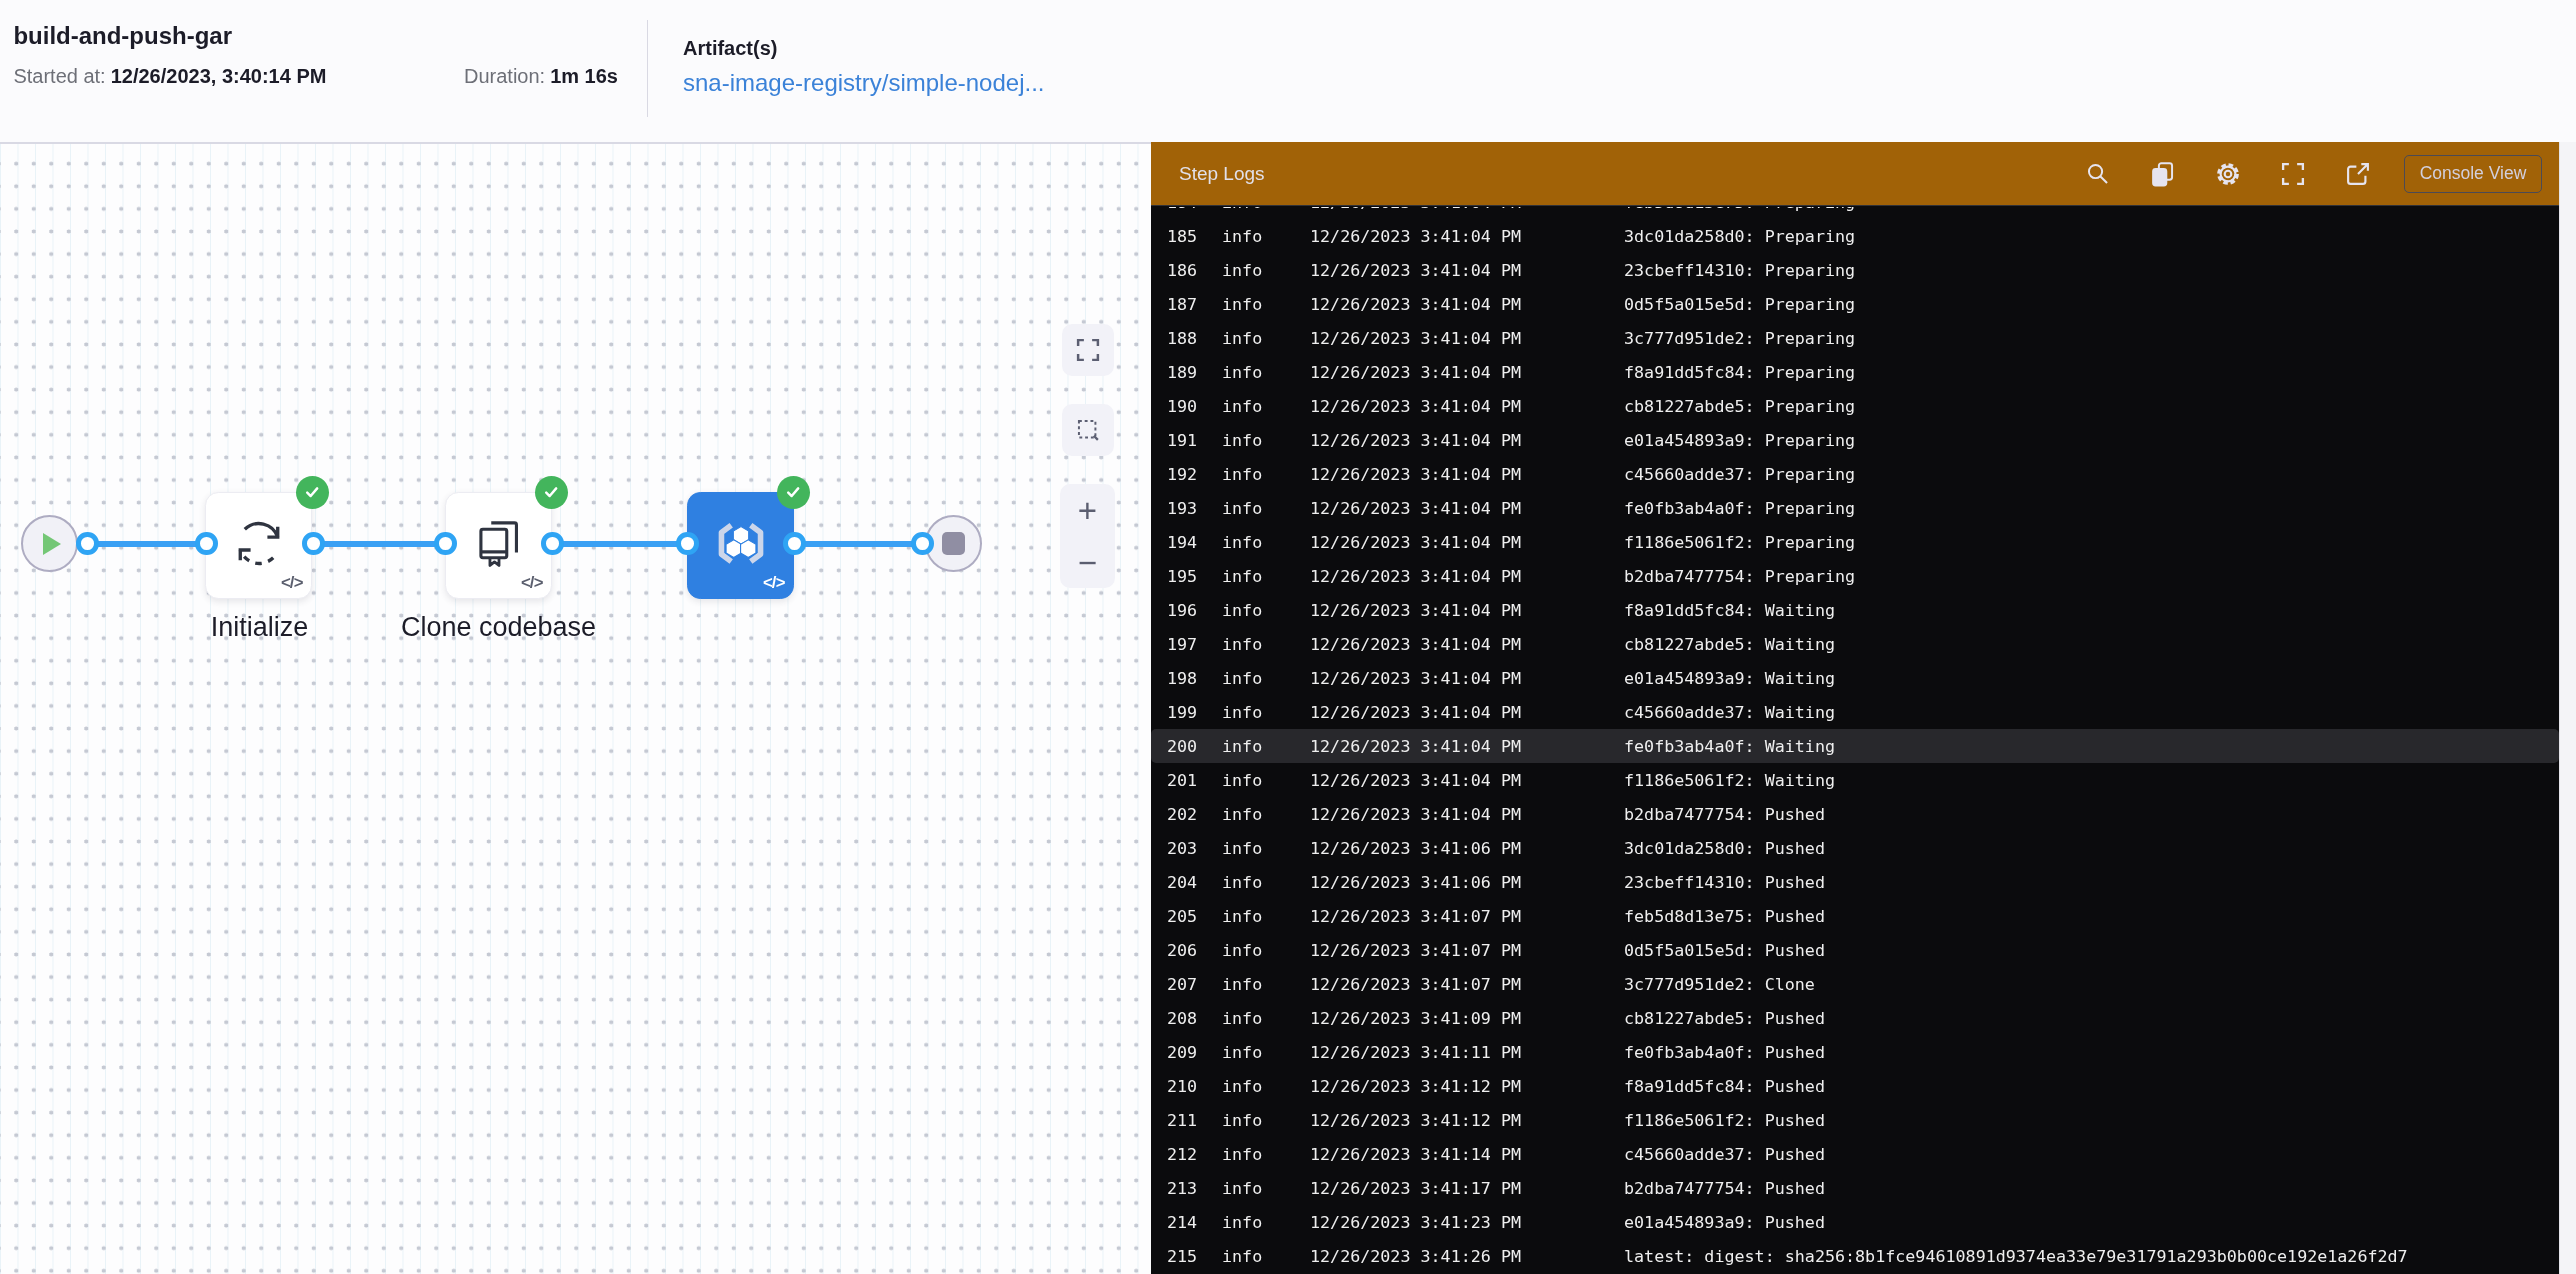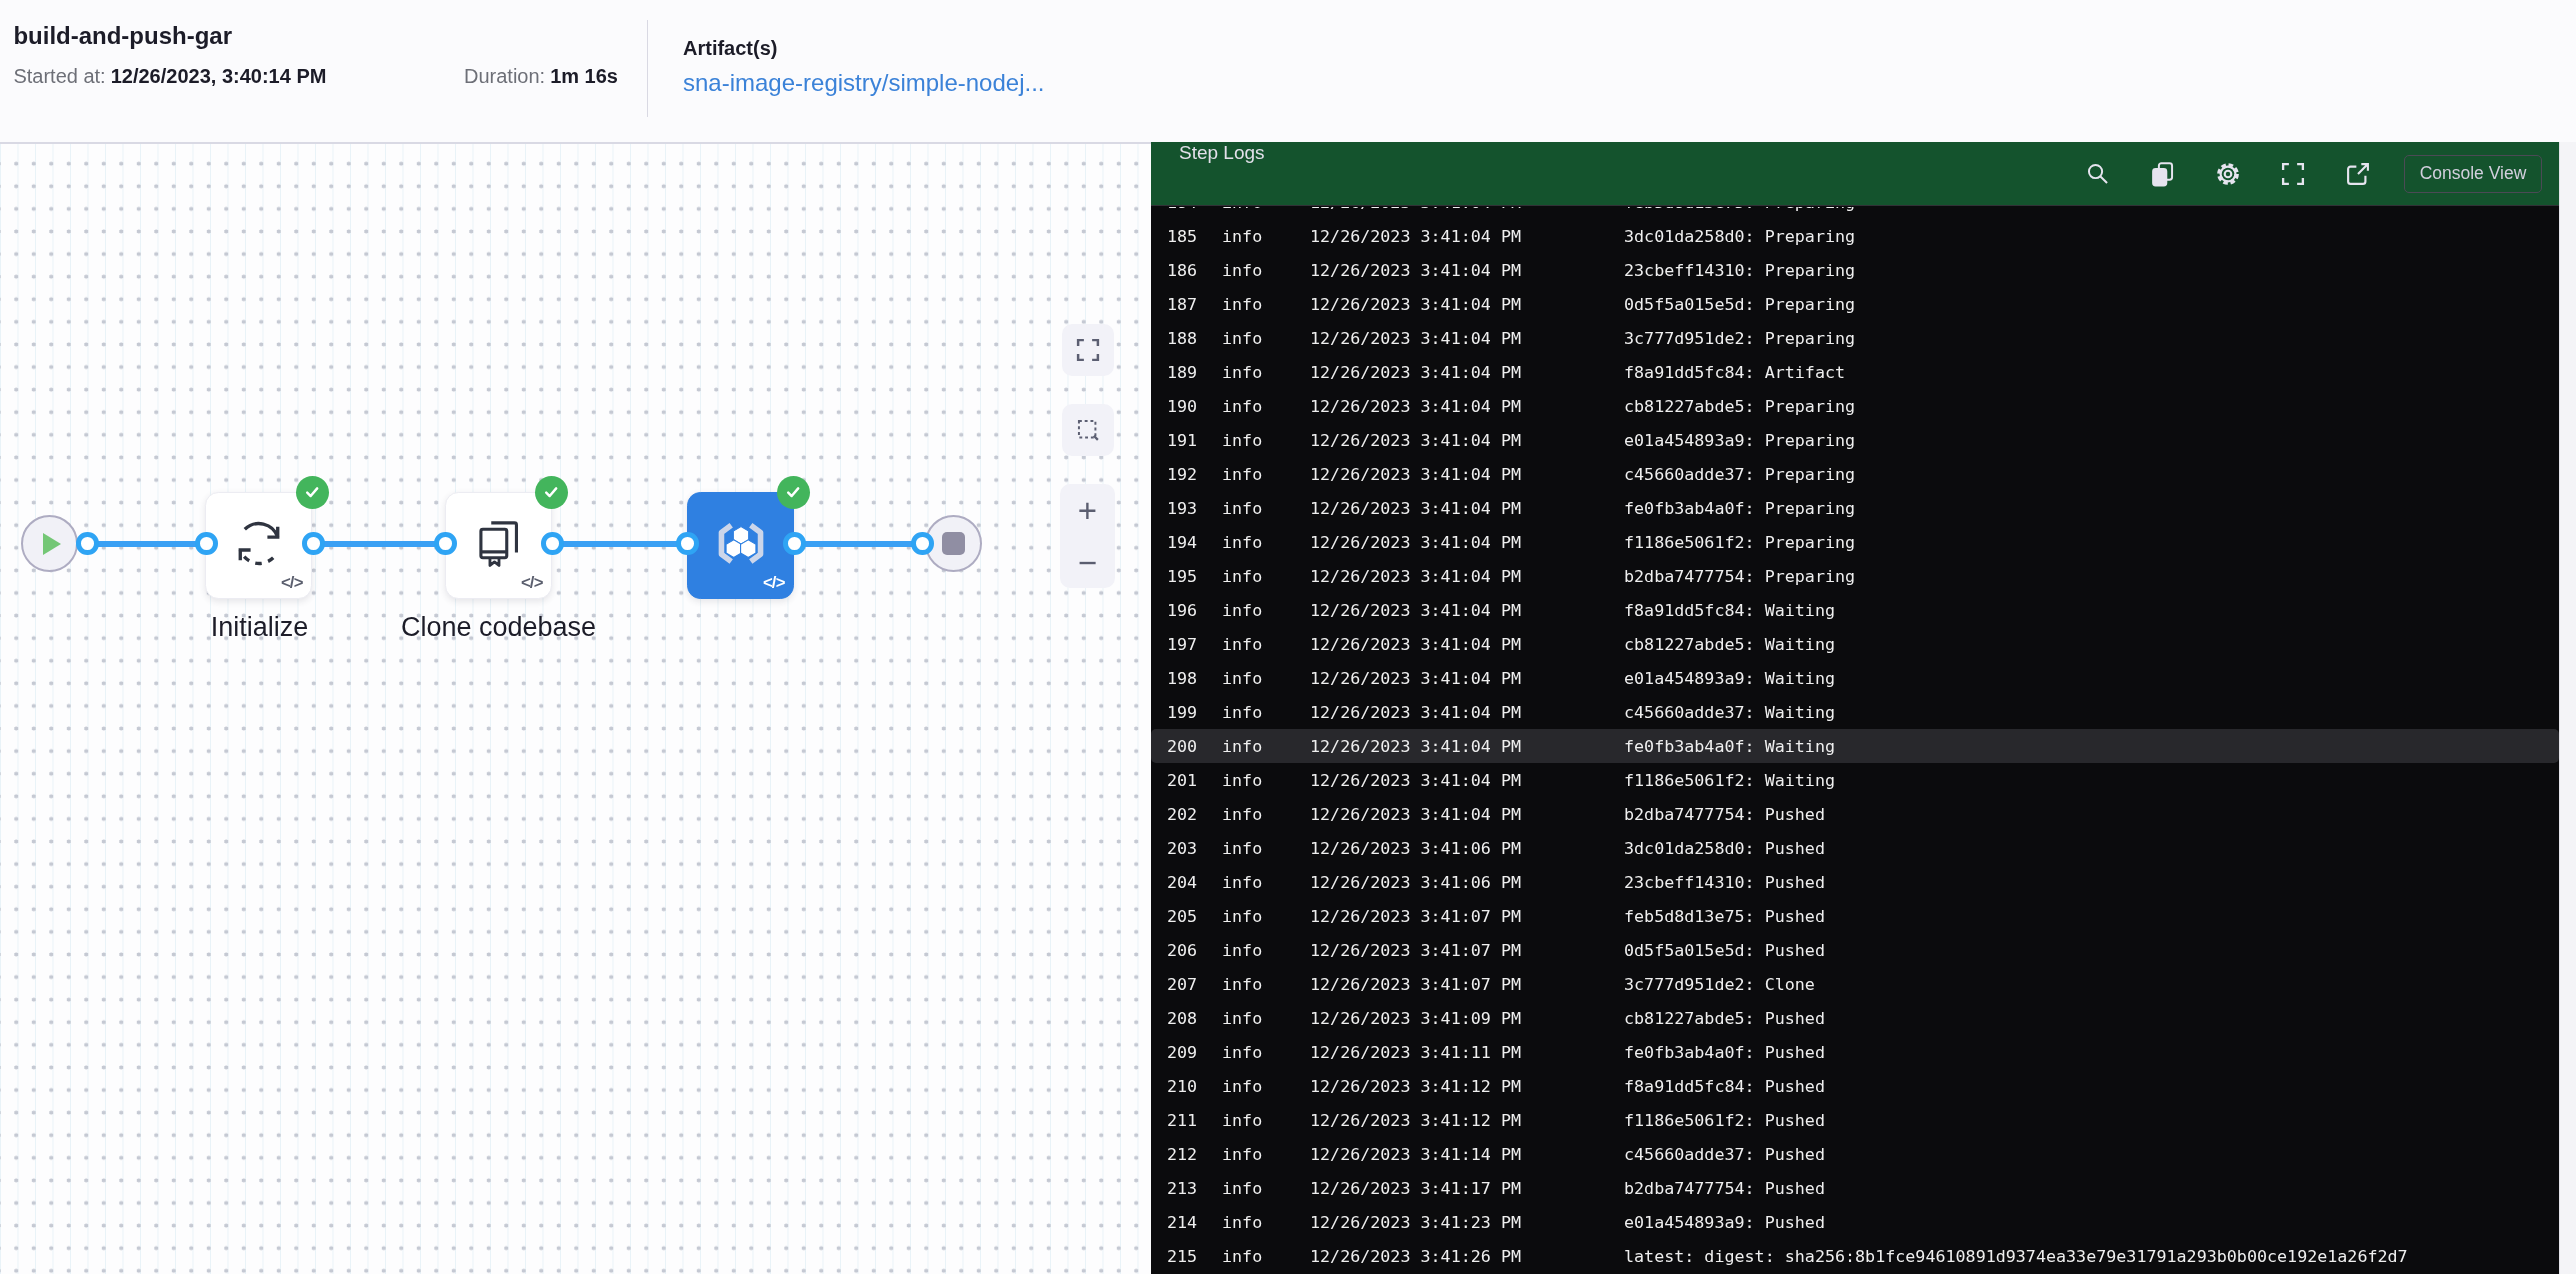--- a/index.html
+++ b/index.html
@@ -59,22 +59,22 @@
     background:#f2f2f8; display:flex; align-items:center; justify-content:center; cursor:pointer; }
   .zoom-panel { position:absolute; left:1060px; top:340px; width:55px; height:104px;
     border-radius:10px; background:#f2f2f8; display:flex; flex-direction:column; }
   .zoom-panel .zbtn { flex:1; display:flex; align-items:center; justify-content:center;
     font-size:33px; font-weight:400; color:#5b5e70; cursor:pointer; line-height:1; }
 
   
   .console { position:absolute; left:1151px; top:142px; width:1408px; height:1133px;
     background:#0b0b0d; overflow:hidden; }
   .console-header { position:absolute; left:0; top:0; right:0; height:64px;
-    display:flex; padding:0 16.7px 0 28px;
-    border-bottom:0.8px solid #313136; background:#14532d; z-index:2; }
+    display:flex; align-items:center; padding:0 16.7px 0 28px;
+    border-bottom:0.8px solid #313136; background:#a16207; z-index:2; }
   .console-title { font-size:19px; color:#e2e0ea; }
   .console-actions { margin-left:auto; display:flex; align-items:center; gap:37px; }
   .cicon { width:28px; height:28px; display:block; cursor:pointer; }
   .console-view-btn { height:38px; padding:0 15px; border:1.7px solid #4b4a55; border-radius:5px;
     background:rgba(0,0,0,0); color:#d2cfdd; font-size:17.5px; display:flex; align-items:center;
     cursor:pointer; margin-left:-5px; font-family:"Liberation Sans","DejaVu Sans",sans-serif; }
 
   .log-area { position:absolute; left:0; top:65px; right:0; bottom:0; overflow:hidden; }
   .log-inner { position:relative; top:-22px; }
   .log-row { position:relative; height:34px; line-height:34px; padding-left:16px;
@@ -226,21 +226,21 @@
         <button class="console-view-btn">Console View</button>
       </div>
     </div>
     <div class="log-area">
       <div class="log-inner">
           <div class="log-row"><span class="c-num">184</span><span class="c-lvl">info</span><span class="c-time">12/26/2023 3:41:04 PM</span><span class="c-msg">feb5d8d13e75: Preparing</span></div>
           <div class="log-row"><span class="c-num">185</span><span class="c-lvl">info</span><span class="c-time">12/26/2023 3:41:04 PM</span><span class="c-msg">3dc01da258d0: Preparing</span></div>
           <div class="log-row"><span class="c-num">186</span><span class="c-lvl">info</span><span class="c-time">12/26/2023 3:41:04 PM</span><span class="c-msg">23cbeff14310: Preparing</span></div>
           <div class="log-row"><span class="c-num">187</span><span class="c-lvl">info</span><span class="c-time">12/26/2023 3:41:04 PM</span><span class="c-msg">0d5f5a015e5d: Preparing</span></div>
           <div class="log-row"><span class="c-num">188</span><span class="c-lvl">info</span><span class="c-time">12/26/2023 3:41:04 PM</span><span class="c-msg">3c777d951de2: Preparing</span></div>
-          <div class="log-row"><span class="c-num">189</span><span class="c-lvl">info</span><span class="c-time">12/26/2023 3:41:04 PM</span><span class="c-msg">f8a91dd5fc84: Artifact</span></div>
+          <div class="log-row"><span class="c-num">189</span><span class="c-lvl">info</span><span class="c-time">12/26/2023 3:41:04 PM</span><span class="c-msg">f8a91dd5fc84: Preparing</span></div>
           <div class="log-row"><span class="c-num">190</span><span class="c-lvl">info</span><span class="c-time">12/26/2023 3:41:04 PM</span><span class="c-msg">cb81227abde5: Preparing</span></div>
           <div class="log-row"><span class="c-num">191</span><span class="c-lvl">info</span><span class="c-time">12/26/2023 3:41:04 PM</span><span class="c-msg">e01a454893a9: Preparing</span></div>
           <div class="log-row"><span class="c-num">192</span><span class="c-lvl">info</span><span class="c-time">12/26/2023 3:41:04 PM</span><span class="c-msg">c45660adde37: Preparing</span></div>
           <div class="log-row"><span class="c-num">193</span><span class="c-lvl">info</span><span class="c-time">12/26/2023 3:41:04 PM</span><span class="c-msg">fe0fb3ab4a0f: Preparing</span></div>
           <div class="log-row"><span class="c-num">194</span><span class="c-lvl">info</span><span class="c-time">12/26/2023 3:41:04 PM</span><span class="c-msg">f1186e5061f2: Preparing</span></div>
           <div class="log-row"><span class="c-num">195</span><span class="c-lvl">info</span><span class="c-time">12/26/2023 3:41:04 PM</span><span class="c-msg">b2dba7477754: Preparing</span></div>
           <div class="log-row"><span class="c-num">196</span><span class="c-lvl">info</span><span class="c-time">12/26/2023 3:41:04 PM</span><span class="c-msg">f8a91dd5fc84: Waiting</span></div>
           <div class="log-row"><span class="c-num">197</span><span class="c-lvl">info</span><span class="c-time">12/26/2023 3:41:04 PM</span><span class="c-msg">cb81227abde5: Waiting</span></div>
           <div class="log-row"><span class="c-num">198</span><span class="c-lvl">info</span><span class="c-time">12/26/2023 3:41:04 PM</span><span class="c-msg">e01a454893a9: Waiting</span></div>
           <div class="log-row"><span class="c-num">199</span><span class="c-lvl">info</span><span class="c-time">12/26/2023 3:41:04 PM</span><span class="c-msg">c45660adde37: Waiting</span></div>

